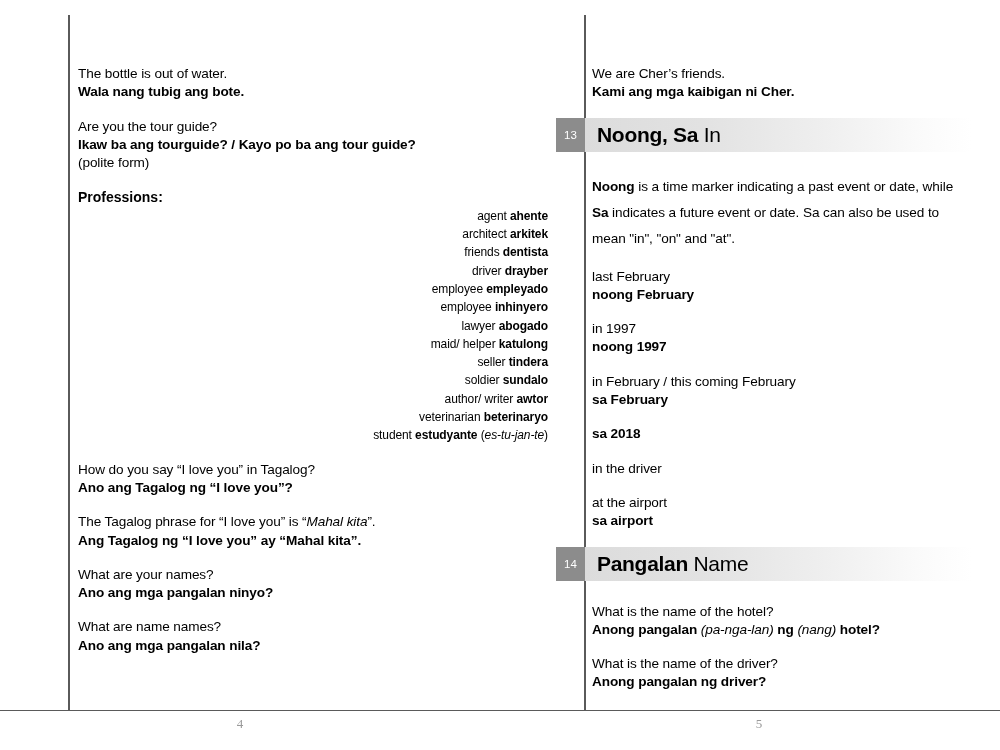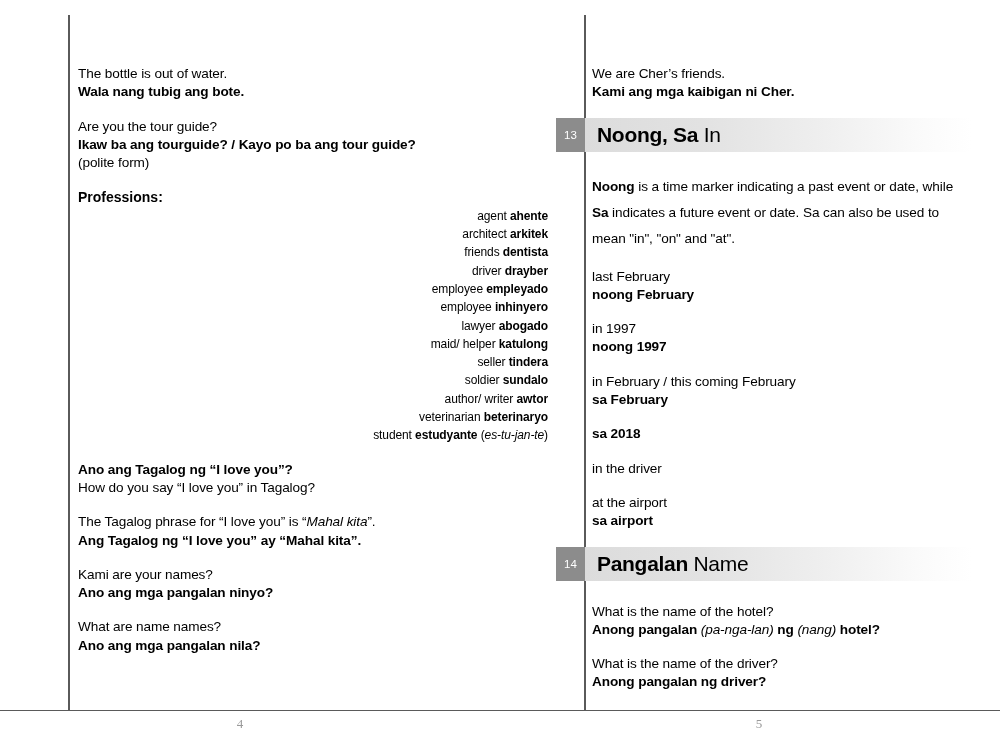--- a/index.html
+++ b/index.html
@@ -173,31 +173,31 @@
           <div class="prof-row"><span class="en">maid/ helper  </span><span class="tl">katulong</span></div>
           <div class="prof-row"><span class="en">seller  </span><span class="tl">tindera</span></div>
           <div class="prof-row"><span class="en">soldier  </span><span class="tl">sundalo</span></div>
           <div class="prof-row"><span class="en">author/ writer  </span><span class="tl">awtor</span></div>
           <div class="prof-row"><span class="en">veterinarian  </span><span class="tl">beterinaryo</span></div>
           <div class="prof-row"><span class="en">student  </span><span class="tl">estudyante</span><span class="n"> (</span><span class="ph">es-tu-jan-te</span><span class="n">)</span></div>
         </div>
     </div>
 
     <div class="entry">
+      <div class="line en">How do you say “I love you” in Tagalog?</div>
       <div class="line tl">Ano ang Tagalog ng “I love you”?</div>
-      <div class="line en">How do you say “I love you” in Tagalog?</div>
     </div>
 
     <div class="entry">
       <div class="line en" id="mahal-en"><span class="n">The Tagalog phrase for “I love you” is “</span><span class="i">Mahal kita</span><span class="n">”.</span></div>
       <div class="line tl">Ang Tagalog ng “I love you” ay “Mahal kita”.</div>
     </div>
 
     <div class="entry">
-      <div class="line en">Kami are your names?</div>
+      <div class="line en">What are your names?</div>
       <div class="line tl">Ano ang mga pangalan ninyo?</div>
     </div>
 
     <div class="entry">
       <div class="line en">What are name names?</div>
       <div class="line tl">Ano ang mga pangalan nila?</div>
     </div>
 
   </div>
 

